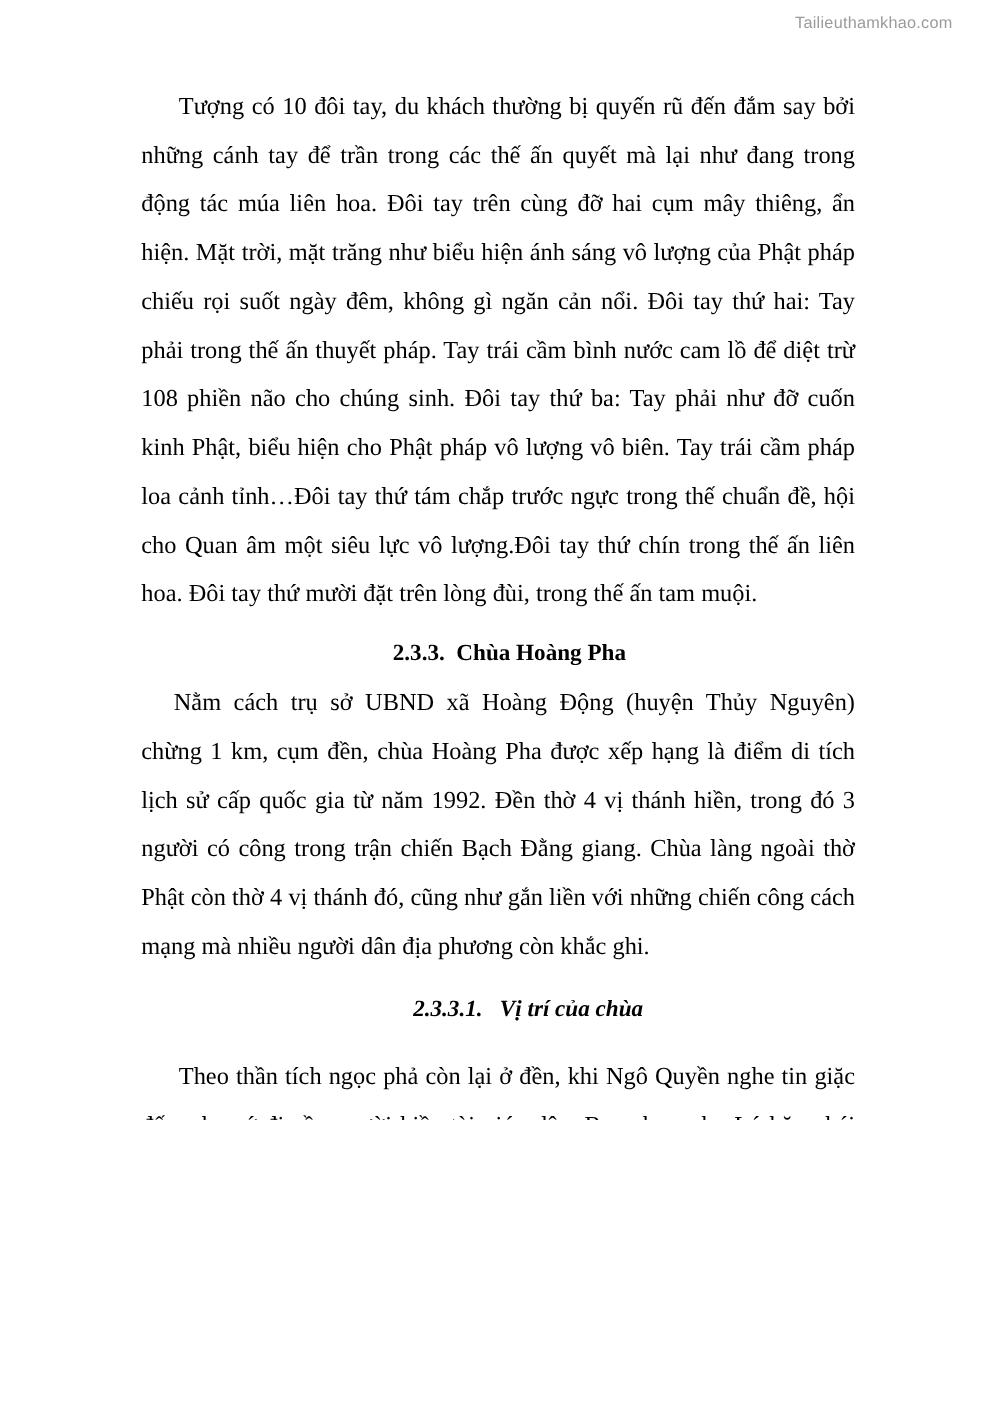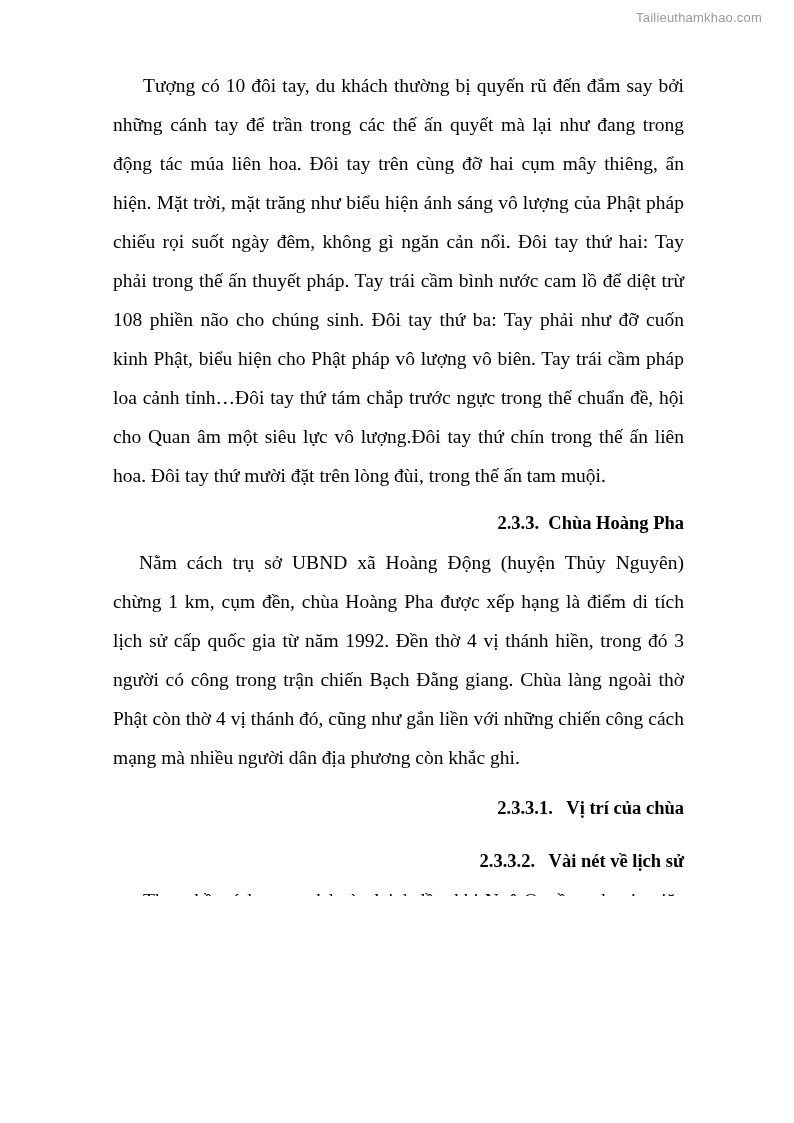--- a/index.html
+++ b/index.html
@@ -47,28 +47,29 @@
   }
   p.para.tight-indent {
     text-indent: 26px;
   }
   h3.heading,
   h4.heading {
     margin: 0;
     font-size: 18.5px;
     line-height: 39px;
     font-weight: bold;
-    text-align: right;
+    text-align: center;
     white-space: pre;
   }
   h3.heading {
     padding-left: 18px;
   }
   h4.heading {
     padding-left: 48px;
+    font-style: italic;
   }
   .gap-sm { height: 9px; }
   .gap-md { height: 12px; }
   .gap-lg { height: 14px; }
   .page-number {
     position: absolute;
     left: 0;
     right: 0;
     top: 1054px;
     text-align: center;
@@ -95,21 +96,20 @@
 
     <p class="para tight-indent">Nằm cách trụ sở UBND xã Hoàng Động (huyện Thủy Nguyên) chừng 1 km, cụm đền, chùa Hoàng Pha được xếp hạng là điểm di tích lịch sử cấp quốc gia từ năm 1992. Đền thờ 4 vị thánh hiền, trong đó 3 người có công trong trận chiến Bạch Đằng giang. Chùa làng ngoài thờ Phật còn thờ 4 vị thánh đó, cũng như gắn liền với những chiến công cách mạng mà nhiều người dân địa phương còn khắc ghi.</p>
 
     <div class="gap-md"></div>
 
     <h4 class="heading">2.3.3.1.   Vị trí của chùa</h4>
 
 
     <div class="gap-lg"></div>
 
-    <h4 class="heading">2.3.3.2.   Vài nét về lịch sử</h4>
 
     <p class="para">Theo thần tích ngọc phả còn lại ở đền, khi Ngô Quyền nghe tin giặc đến, cho sứ đi cầu người hiền tài giúp dân. Ba anh em họ Lý hăng hái chiêu binh, luyệt</p>
 
   </div>
 
   <div class="page-number">49</div>
 
 </div>
 
 </body></html>

